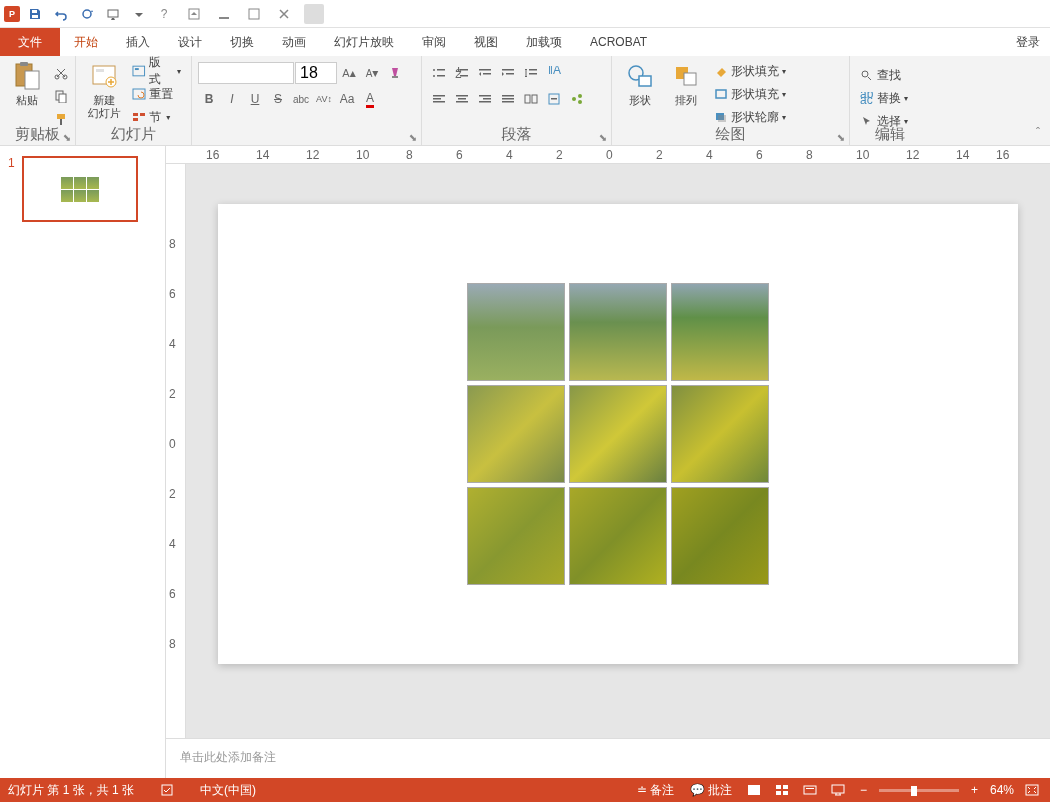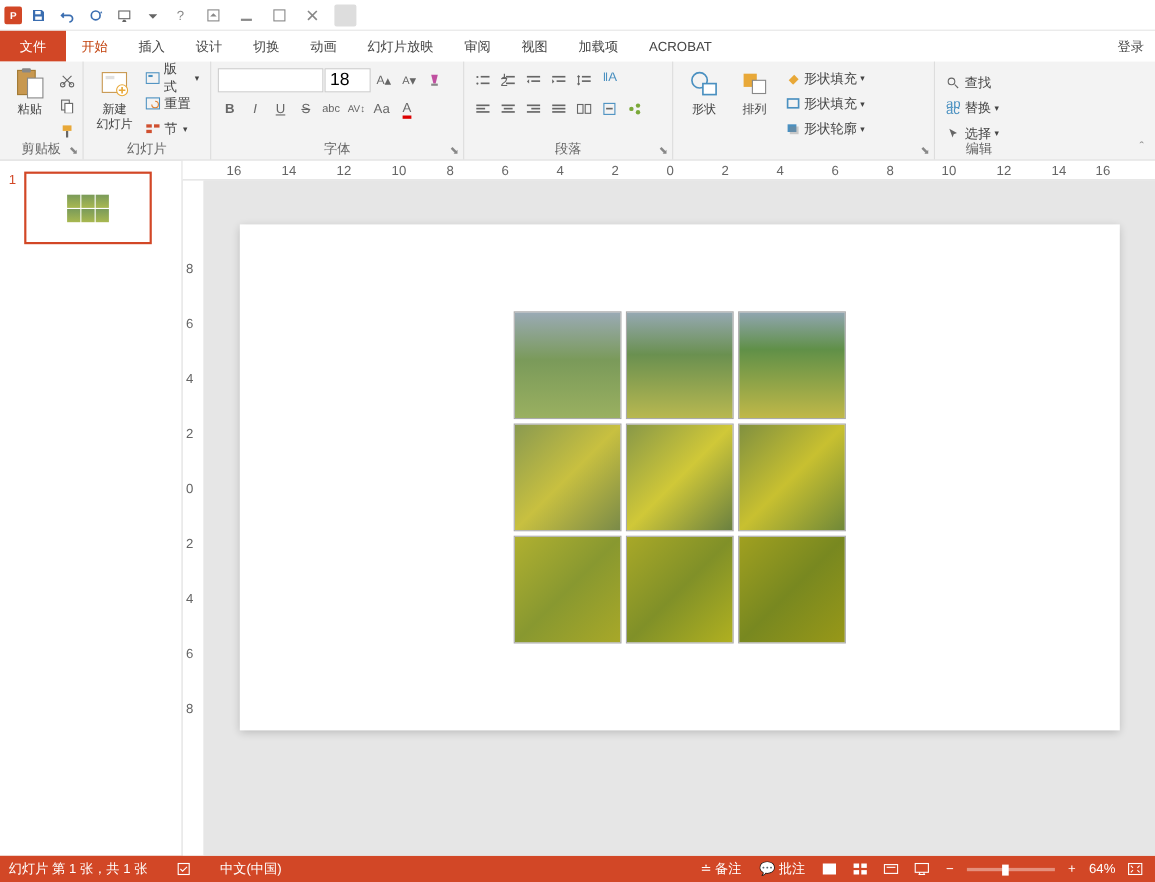--- a/index.html
+++ b/index.html
@@ -12,21 +12,21 @@
 .titlebar-right{display:flex;align-items:center;gap:2px;padding-right:4px}
 .win-btn{width:28px;height:22px;display:flex;align-items:center;justify-content:center;color:#888;cursor:pointer}
 .avatar{width:20px;height:20px;background:#ddd;border-radius:2px;margin-left:4px}
 .ribbon-tabs{height:28px;background:#fff;display:flex;align-items:stretch}
 .tab{padding:0 14px;display:flex;align-items:center;color:#444;cursor:pointer;font-size:12px}
 .tab.file{background:#d24726;color:#fff;padding:0 18px}
 .tab.active{color:#c2410c}
 .ribbon-right{margin-left:auto;padding-right:10px;display:flex;align-items:center;color:#444;cursor:pointer}
 .ribbon{height:90px;background:#f3f3f3;border-bottom:1px solid #ddd;display:flex;position:relative}
 .ribbon-group{border-right:1px solid #ddd;padding:2px 6px 14px;display:flex;flex-direction:column;position:relative}
-.group-label{position:absolute;bottom:1px;left:0;right:0;text-align:center;color:#666;font-size:12px}
+.group-label{position:absolute;bottom:1px;left:0;right:0;text-align:center;color:#666;font-size:15px}
 .group-content{flex:1;display:flex;align-items:flex-start;gap:2px}
 .big-btn{display:flex;flex-direction:column;align-items:center;justify-content:center;padding:2px 6px;cursor:pointer;min-width:42px}
 .big-btn-icon{width:32px;height:32px;display:flex;align-items:center;justify-content:center;margin-bottom:2px}
 .big-btn-label{font-size:11px;color:#444;text-align:center;line-height:1.2}
 .small-btn{width:22px;height:22px;display:flex;align-items:center;justify-content:center;cursor:pointer;color:#666}
 .small-row{display:flex;gap:1px;align-items:center}
 .small-col{display:flex;flex-direction:column;gap:1px}
 .font-select{width:96px;height:22px;border:1px solid #ccc;background:#fff;padding:0 4px;font-size:12px}
 .size-select{width:42px;height:22px;border:1px solid #ccc;background:#fff;padding:0 4px;font-size:16px}
 .launcher{position:absolute;bottom:2px;right:2px;width:12px;height:12px;color:#888;cursor:pointer;font-size:10px;display:flex;align-items:center;justify-content:center}
@@ -251,21 +251,20 @@
             <span style="text-decoration:line-through">S</span>
           </div>
         <div class="small-btn" style="font-size:10px">abc</div>
         <div class="small-btn" style="font-size:9px">AV↕</div>
         <div class="small-btn">Aa</div>
         <div class="small-btn">
             <span style="border-bottom:3px solid #d00">A</span>
           </div>
       </div>
     </div>
-    <div class="group-label">字体</div>
     <div class="launcher">⬊</div>
   </div>
 
   <div class="ribbon-group" style="width:190px">
     <div class="group-content" style="flex-direction:column;gap:4px;padding-top:4px">
       <div class="small-row">
         <div class="small-btn">
             <svg width="14" height="12" viewBox="0 0 14 12">
               <circle cx="2" cy="3" r="1" fill="#666"></circle>
               <rect x="5" y="2" width="8" height="1.5" fill="#666"></rect>
@@ -400,20 +399,21 @@
         <div class="text-item">
             <svg width="14" height="12" viewBox="0 0 14 12">
               <rect x="2" y="2" width="8" height="7" fill="#4a90c0"></rect>
               <rect x="4" y="4" width="8" height="7" fill="#888" opacity="0.4"></rect>
             </svg>
             <span>形状轮廓</span>
             <span style="font-size:8px">▾</span>
           </div>
       </div>
     </div>
+    <div class="group-label">绘图</div>
     <div class="launcher">⬊</div>
   </div>
 
   <div class="ribbon-group" style="width:80px;border-right:none">
     <div class="group-content">
       <div class="small-col" style="margin-top:6px">
         <div class="text-item">
             <svg width="14" height="12" viewBox="0 0 14 12">
               <circle cx="5" cy="5" r="3" fill="none" stroke="#666"></circle>
               <path stroke="#666" d="M8 8l3 3"></path>
@@ -499,20 +499,21 @@
             <div class="img-cell c4"></div>
             <div class="img-cell c5"></div>
             <div class="img-cell c6"></div>
             <div class="img-cell c7"></div>
             <div class="img-cell c8"></div>
             <div class="img-cell c9"></div>
           </div>
         </div>
       </div>
     </div>
+    <div class="notes">单击此处添加备注</div>
   </div>
 </div>
 
 <div class="statusbar">
   <div class="status-left">
     <span>幻灯片 第 1 张，共 1 张</span>
     <span class="status-btn">
         <svg width="14" height="14" viewBox="0 0 14 14">
           <rect x="2" y="2" width="10" height="10" fill="none" stroke="#fff"></rect>
           <path stroke="#fff" fill="none" d="M4 7l2 2 4-4"></path>

